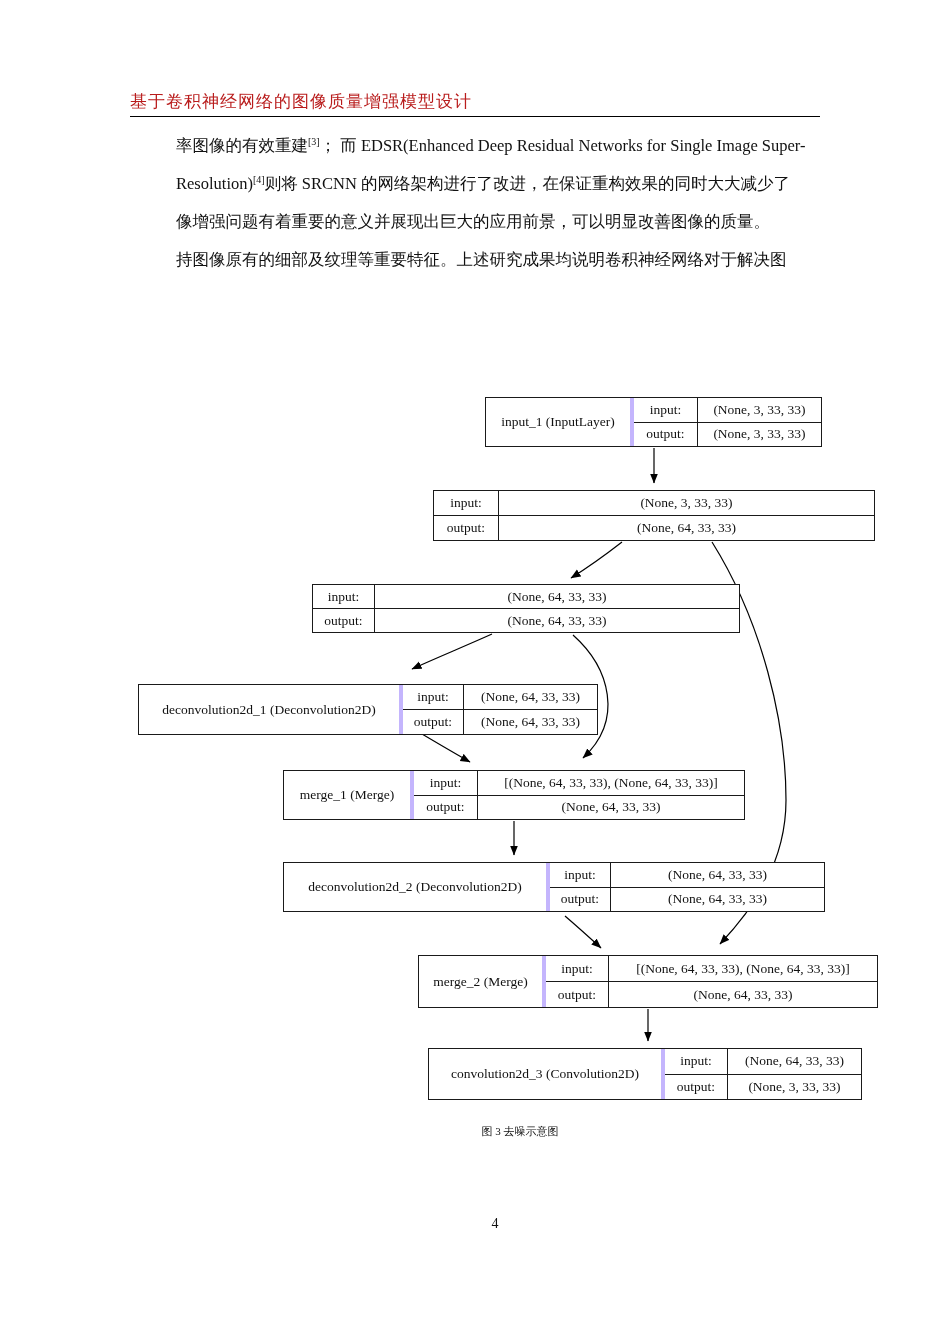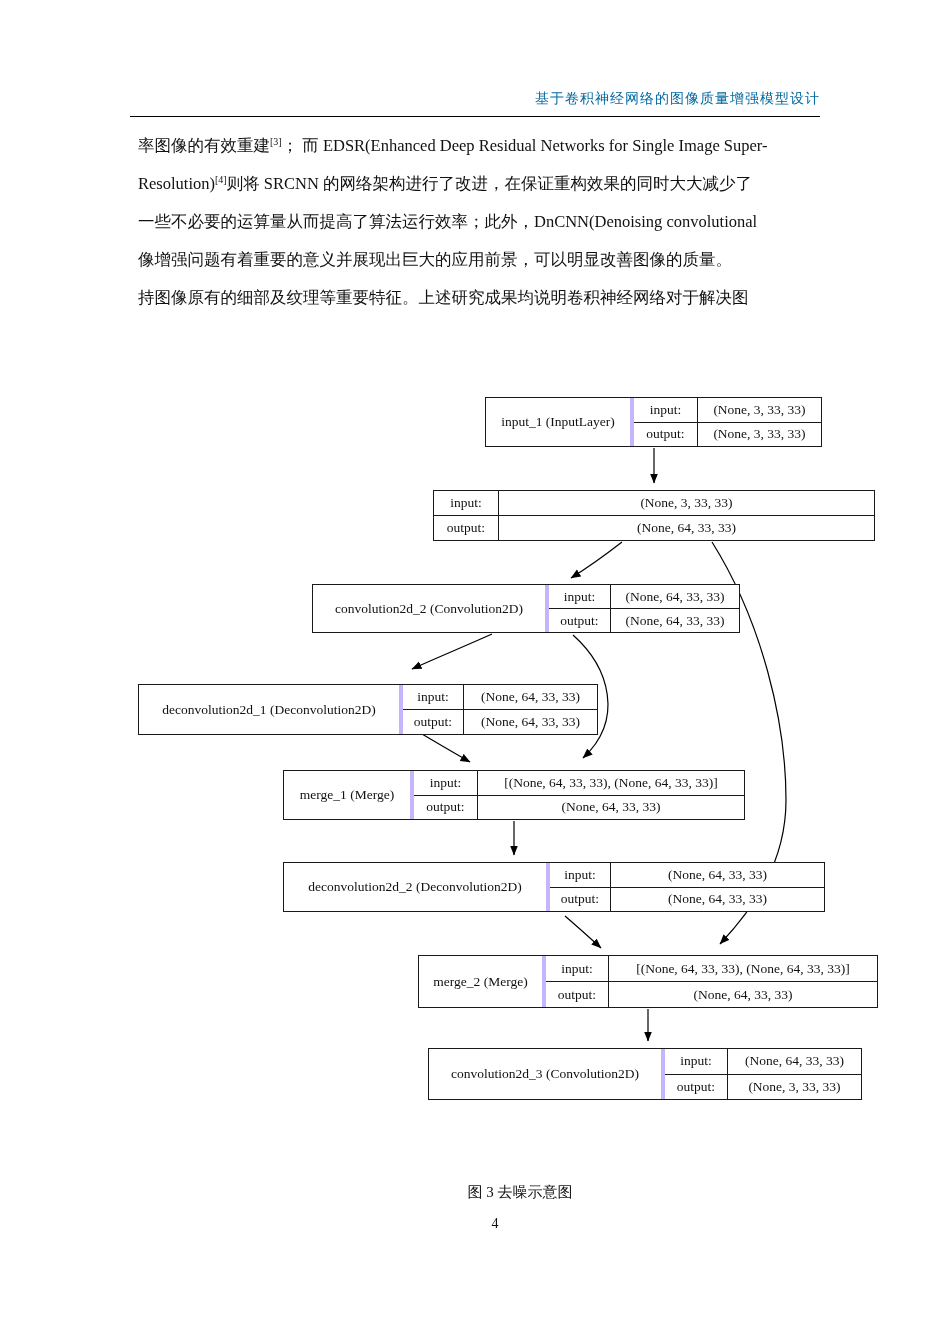--- a/index.html
+++ b/index.html
@@ -7,32 +7,32 @@
     position:relative;
     width:950px;height:1344px;
     background:#ffffff;
     font-family:"Liberation Serif","DejaVu Serif",serif;
     color:#111;
     overflow:hidden;
   }
   
   .header-title{
     position:absolute;left:130px;top:90px;width:690px;
-    text-align:right;font-size:14px;letter-spacing:1px;color:#0369a1;
+    text-align:left;font-size:17px;letter-spacing:1px;color:#b91c1c;
   }
   .header-rule{
     position:absolute;left:130px;top:116px;width:690px;height:0;
     border-top:1.6px solid #000;
   }
   
   .paragraph{
     position:absolute;left:138px;top:127px;width:726px;
     font-size:16.5px;color:#111;
   }
-  .pline{height:38px;line-height:38px;white-space:nowrap;}
+  .pline{height:38px;line-height:38px;white-space:nowrap;margin-left:38px;}
   .pline sup{font-size:10px;line-height:0;}
   
   .node{
     position:absolute;display:flex;box-sizing:border-box;
     border:1px solid #1a1a1a;background:#fff;
     font-size:13.5px;color:#111;
   }
   .nlabel{
     display:flex;align-items:center;justify-content:center;
     border-right:4px solid #c4b5fd;box-sizing:border-box;
@@ -45,40 +45,39 @@
     display:flex;align-items:center;justify-content:center;
     border-right:1px solid #1a1a1a;box-sizing:border-box;
   }
   .nval{
     flex:1;display:flex;align-items:center;justify-content:center;
     white-space:nowrap;overflow:hidden;
   }
   #edges{position:absolute;left:0;top:0;pointer-events:none;}
   
   .fig-caption{
-    position:absolute;left:95px;top:1183px;width:850px;
-    text-align:center;font-size:15px;color:#111;
+    position:absolute;left:95px;top:1124px;width:850px;
+    text-align:center;font-size:11px;color:#111;
   }
   .page-number{
     position:absolute;left:0;top:1216px;width:990px;
     text-align:center;font-size:14px;color:#111;
   }
 </style>
 </head>
 <body>
 
 <div id="page">
 
   <div class="header-title">基于卷积神经网络的图像质量增强模型设计</div>
   <div class="header-rule"></div>
 
   <div class="paragraph">
       <div class="pline"><span>率图像的有效重建</span><sup>[3]</sup><span>； 而 EDSR(Enhanced Deep Residual Networks for Single Image Super-</span></div>
       <div class="pline"><span>Resolution)</span><sup>[4]</sup><span>则将 SRCNN 的网络架构进行了改进，在保证重构效果的同时大大减少了</span></div>
-      <div class="pline"><span>一些不必要的运算量从而提高了算法运行效率；此外，DnCNN(Denoising convolutional</span></div>
       <div class="pline"><span>像增强问题有着重要的意义并展现出巨大的应用前景，可以明显改善图像的质量。</span></div>
       <div class="pline"><span>持图像原有的细部及纹理等重要特征。上述研究成果均说明卷积神经网络对于解决图</span></div>
     </div>
 
   <svg id="edges" width="950" height="1344" viewBox="0 0 950 1344">
     <defs>
       <marker id="arr" markerWidth="11" markerHeight="9" refX="9.5" refY="4" orient="auto" markerUnits="userSpaceOnUse">
         <path d="M0,0 L10,4 L0,8 Z" fill="#000"></path>
       </marker>
     </defs>
@@ -116,21 +115,20 @@
         <div class="nval">(None, 3, 33, 33)</div>
       </div>
       <div class="nrow">
         <div class="nkey" style="width:65px">output:</div>
         <div class="nval">(None, 64, 33, 33)</div>
       </div>
     </div>
   </div>
 
   <div class="node" style="left:312px;top:584px;width:428px;height:49px">
-    <div class="nlabel" style="width:236px">convolution2d_2 (Convolution2D)</div>
     <div class="nio">
       <div class="nrow">
         <div class="nkey" style="width:62px">input:</div>
         <div class="nval">(None, 64, 33, 33)</div>
       </div>
       <div class="nrow">
         <div class="nkey" style="width:62px">output:</div>
         <div class="nval">(None, 64, 33, 33)</div>
       </div>
     </div>

